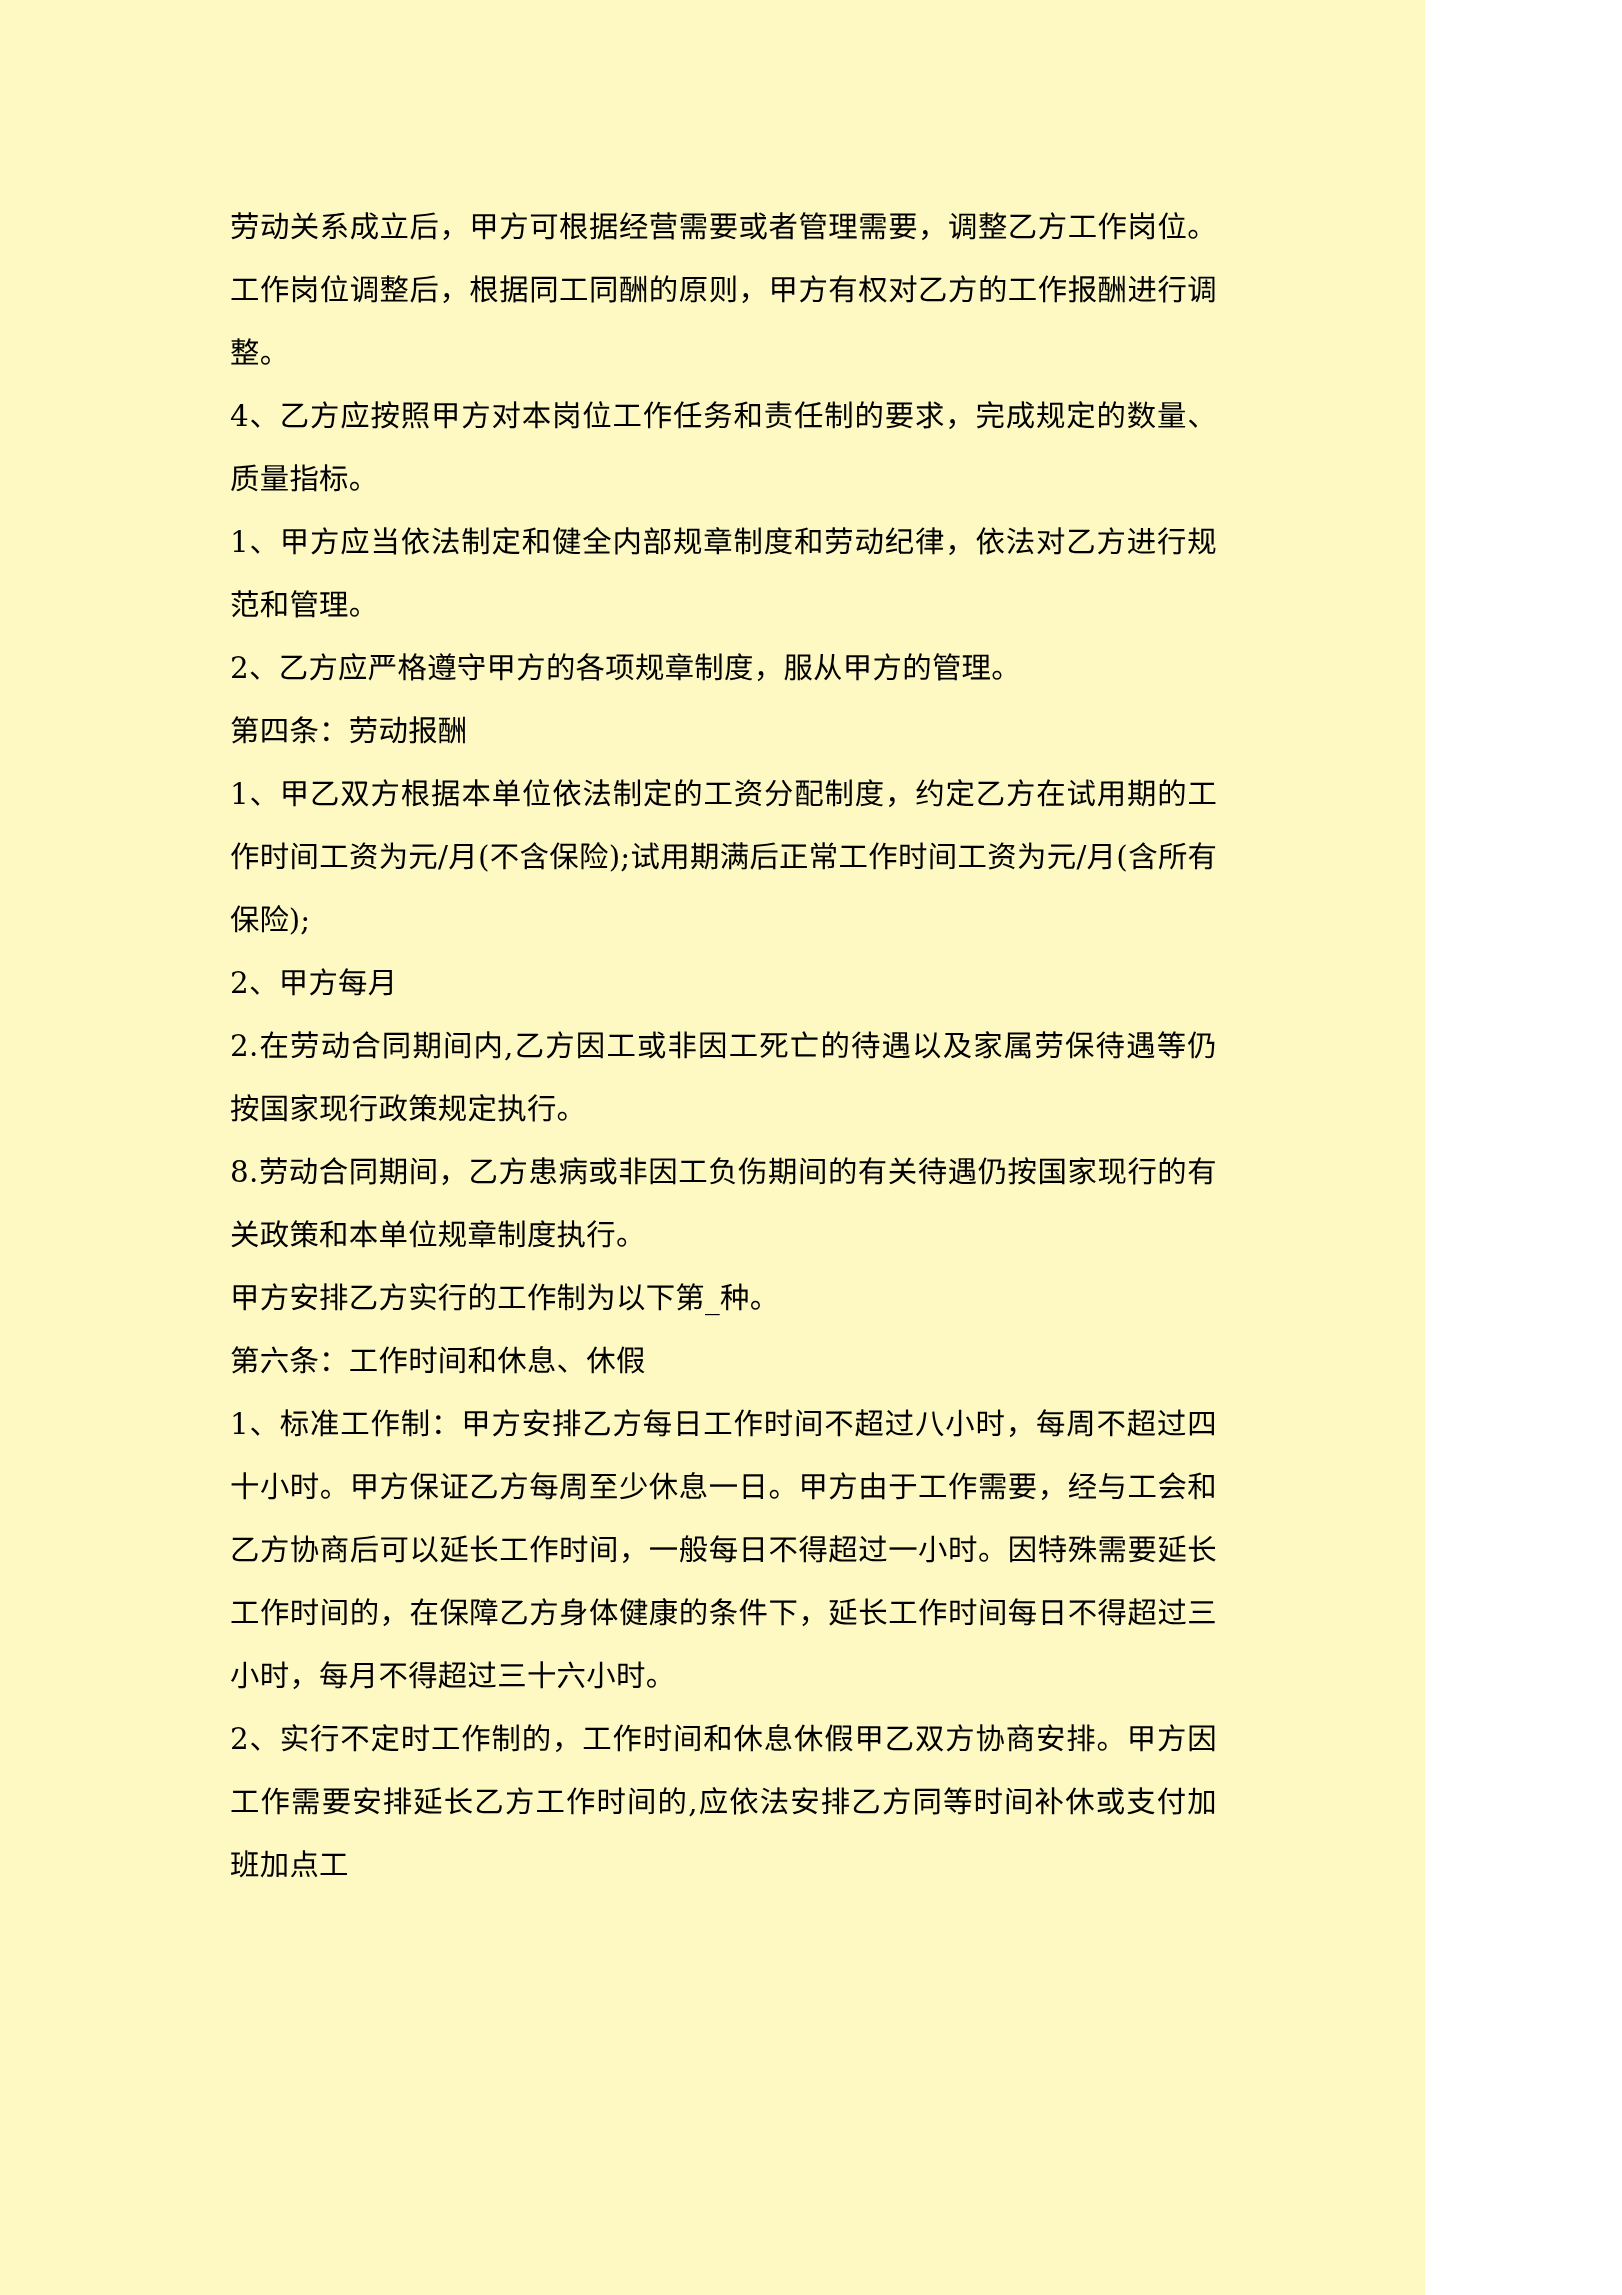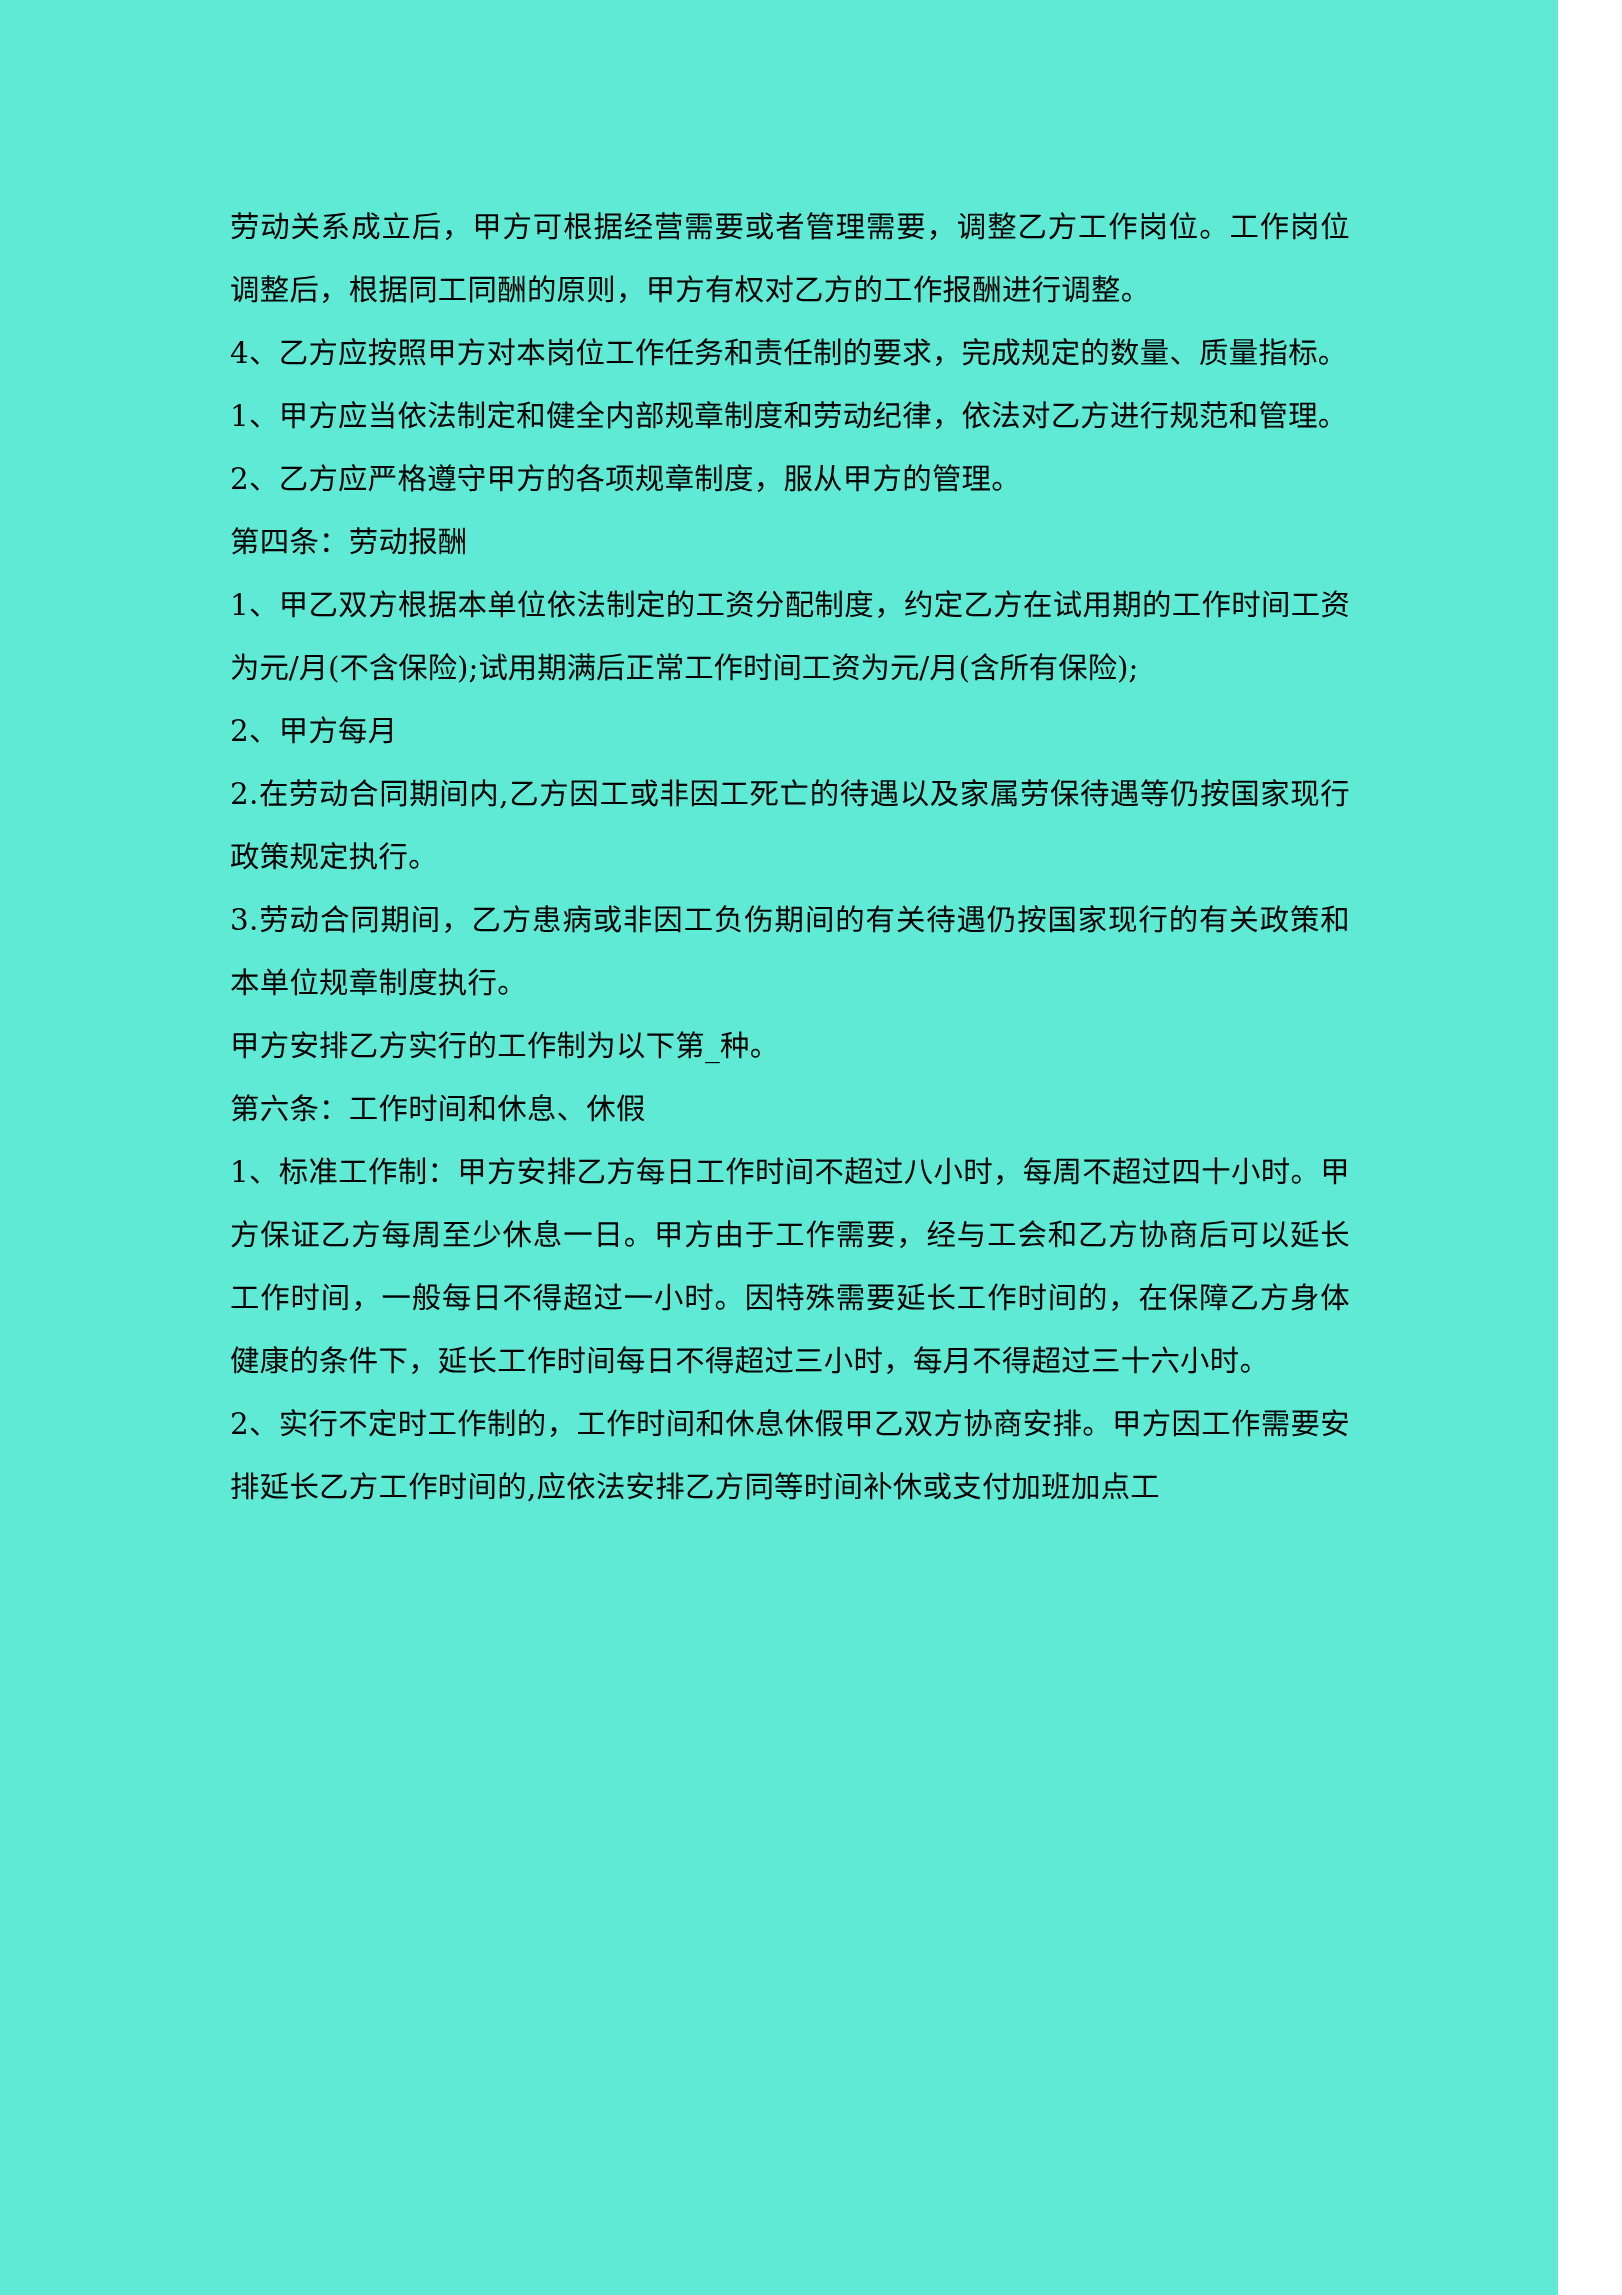--- a/index.html
+++ b/index.html
@@ -10,24 +10,24 @@
   body {
     width: 1623px;
     height: 2295px;
     font-family: "DejaVu Serif", "Liberation Serif", serif;
     color: #000000;
     overflow: hidden;
   }
   .page {
     position: relative;
     box-sizing: border-box;
-    width: 1558px;
+    width: 1425px;
     height: 2295px;
     padding: 196px 208px 0 230px;
-    background: #5eead4;
+    background: #fef9c3;
   }
   .doc-body {
     font-size: 29.4px;
     line-height: 63px;
     text-align: justify;
     text-justify: inter-ideograph;
     letter-spacing: 0.3px;
   }
   .para {
     margin: 0;
@@ -44,20 +44,20 @@
 <div class="page">
   <div class="doc-body">
     <p class="para">劳动关系成立后，甲方可根据经营需要或者管理需要，调整乙方工作岗位。工作岗位调整后，根据同工同酬的原则，甲方有权对乙方的工作报酬进行调整。</p>
     <p class="para">4、乙方应按照甲方对本岗位工作任务和责任制的要求，完成规定的数量、质量指标。</p>
     <p class="para">1、甲方应当依法制定和健全内部规章制度和劳动纪律，依法对乙方进行规范和管理。</p>
     <p class="para">2、乙方应严格遵守甲方的各项规章制度，服从甲方的管理。</p>
     <p class="para">第四条：劳动报酬</p>
     <p class="para tight">1、甲乙双方根据本单位依法制定的工资分配制度，约定乙方在试用期的工作时间工资为元/月(不含保险);试用期满后正常工作时间工资为元/月(含所有保险);</p>
     <p class="para">2、甲方每月</p>
     <p class="para">2.在劳动合同期间内,乙方因工或非因工死亡的待遇以及家属劳保待遇等仍按国家现行政策规定执行。</p>
-    <p class="para">3.劳动合同期间，乙方患病或非因工负伤期间的有关待遇仍按国家现行的有关政策和本单位规章制度执行。</p>
+    <p class="para">8.劳动合同期间，乙方患病或非因工负伤期间的有关待遇仍按国家现行的有关政策和本单位规章制度执行。</p>
     <p class="para">甲方安排乙方实行的工作制为以下第_种。</p>
     <p class="para">第六条：工作时间和休息、休假</p>
     <p class="para">1、标准工作制：甲方安排乙方每日工作时间不超过八小时，每周不超过四十小时。甲方保证乙方每周至少休息一日。甲方由于工作需要，经与工会和乙方协商后可以延长工作时间，一般每日不得超过一小时。因特殊需要延长工作时间的，在保障乙方身体健康的条件下，延长工作时间每日不得超过三小时，每月不得超过三十六小时。</p>
     <p class="para">2、实行不定时工作制的，工作时间和休息休假甲乙双方协商安排。甲方因工作需要安排延长乙方工作时间的,应依法安排乙方同等时间补休或支付加班加点工</p>
   </div>
 </div>
 
 
 </body></html>

